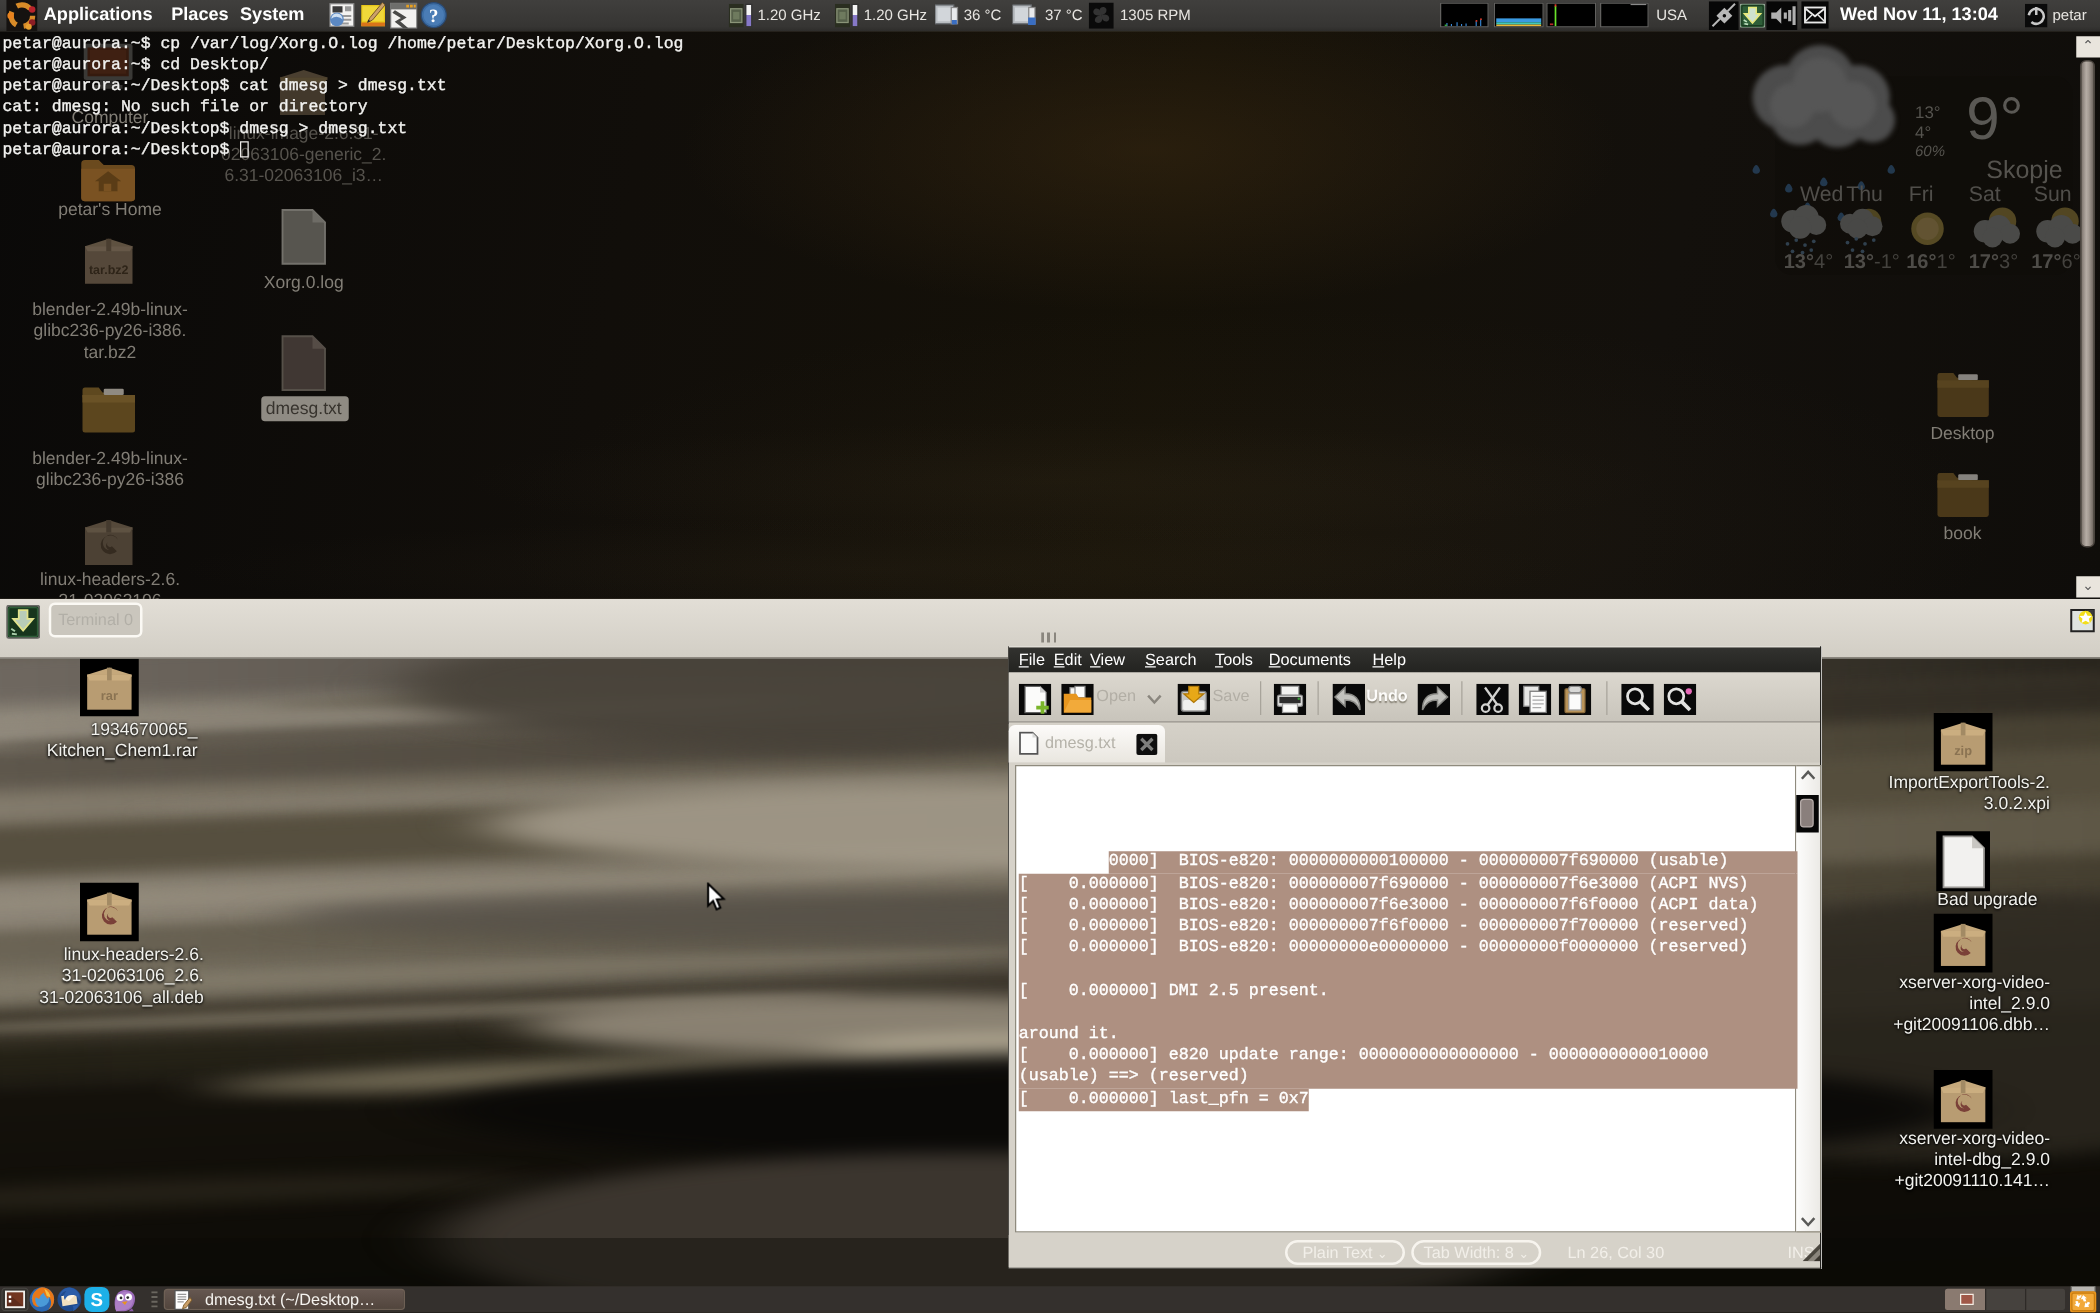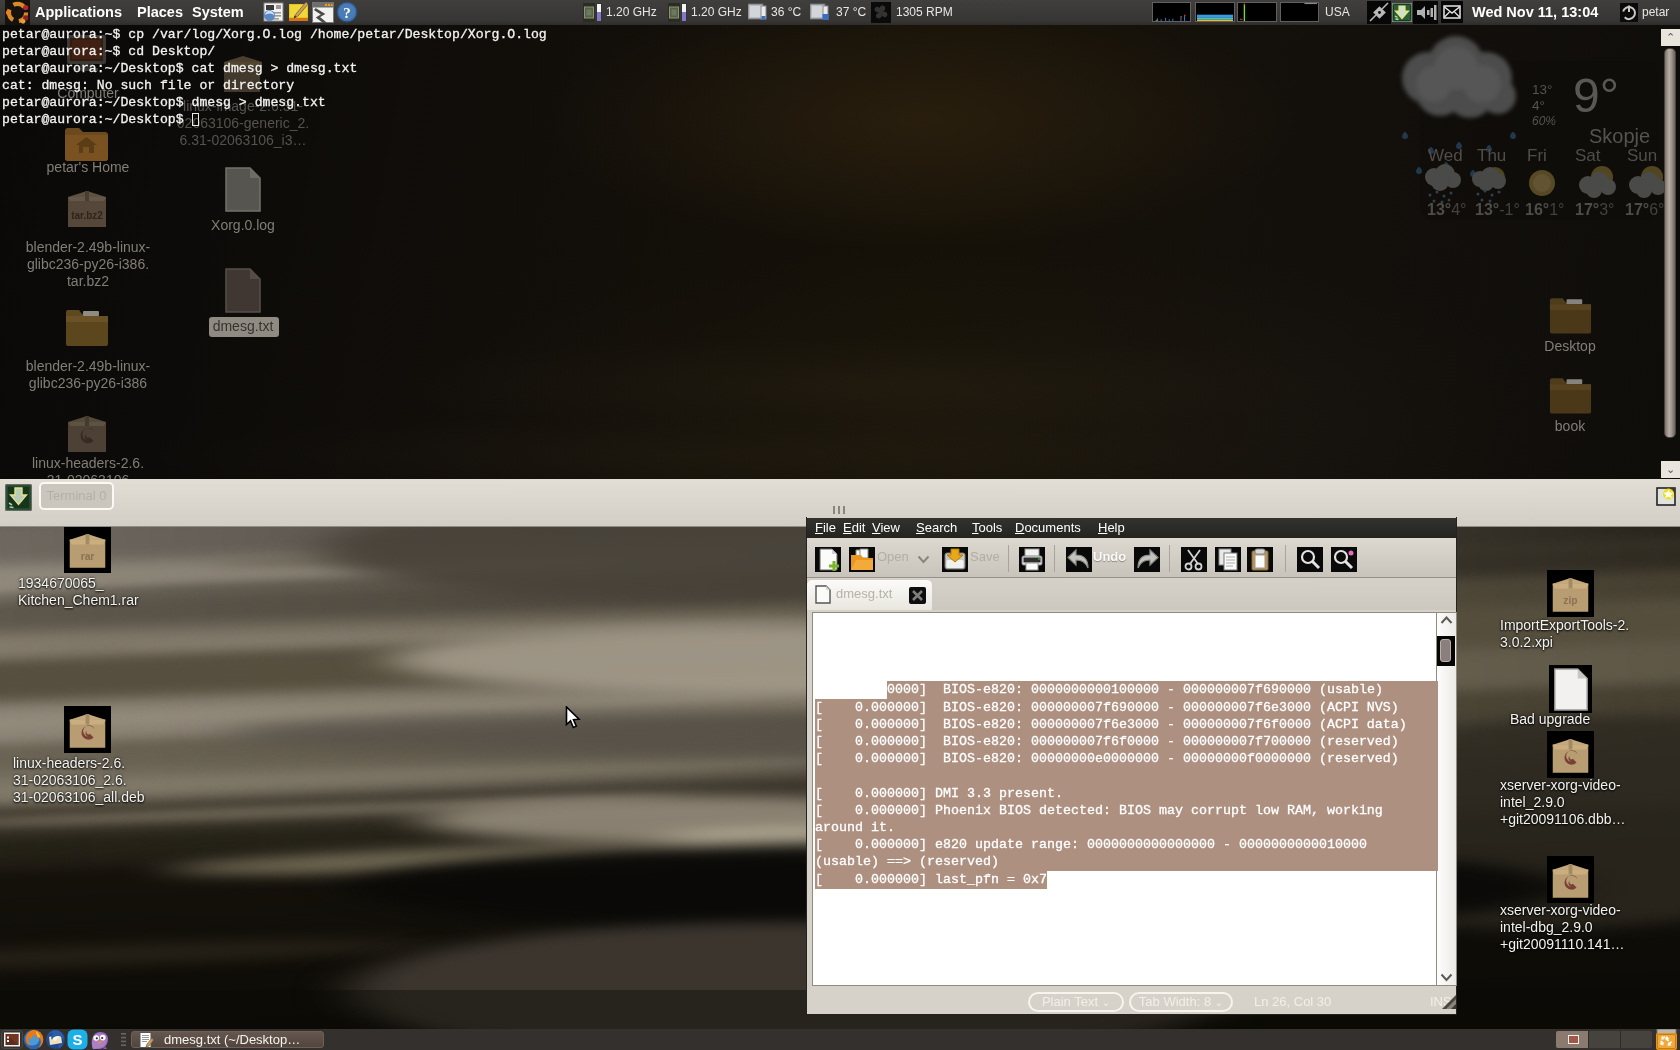--- a/index.html
+++ b/index.html
@@ -43,21 +43,21 @@
 #gtabs{position:absolute;left:0;top:62px;width:649px;height:31px;background:linear-gradient(#d5d1c8,#ccc8bf);}
 #gatab{position:absolute;left:0;top:1px;width:125px;height:30px;background:linear-gradient(#fcfbf9,#e9e6df);border-radius:5px 5px 0 0;}
 #gtxt{position:absolute;left:5px;top:95px;width:625px;height:374px;background:#fff;border:1px solid #8f8b7e;}
 #gsbar{position:absolute;left:630px;top:95px;width:20px;height:374px;background:linear-gradient(90deg,#fdfdfc,#eceae6);border:1px solid #8f8b7e;border-left:none;}
 #gstatus{position:absolute;left:0;top:471px;width:649px;height:26px;background:#d6d2c9;color:#f2efe9;font-size:13px;}
 .combo{position:absolute;top:4px;height:20px;border:2px solid #f7f4ee;border-radius:10px;line-height:16px;text-align:center;color:#f2efe9;}
 .selrow{position:absolute;background:#ae9081;height:18px;z-index:1;}
 .seltext{position:absolute;font-family:"Liberation Mono",monospace;font-size:13.33px;line-height:18px;color:#fff;white-space:pre;z-index:2;-webkit-text-stroke:0.3px #fff;}
 
 .ibox{position:absolute;background:#000;z-index:3;}
-.lab{position:absolute;font-size:14px;line-height:17px;color:#f2f2ee;text-align:left;white-space:pre;text-shadow:0 1px 2px rgba(0,0,0,0.95),0 0 3px rgba(0,0,0,0.8);z-index:3;}
+.lab{position:absolute;font-size:14px;line-height:17px;color:#f2f2ee;text-align:right;white-space:pre;text-shadow:0 1px 2px rgba(0,0,0,0.95),0 0 3px rgba(0,0,0,0.8);z-index:3;}
 </style></head>
 <body>
 
 <svg id="wall" class="abs" width="1680" height="1050" viewBox="0 0 1680 1050">
 <defs>
 <linearGradient id="b1" x1="0" y1="0" x2="1" y2="0">
         <stop offset="0" stop-color="#6f6860"></stop>
         <stop offset="0.103" stop-color="#6f6860"></stop>
         <stop offset="0.821" stop-color="#26221a"></stop>
         <stop offset="1" stop-color="#2e2a21"></stop>
@@ -277,21 +277,21 @@
         <path d="M116 110 q3 -8 6 0 a3 3 0 1 1 -6 0z"></path>
         <path d="M22 145 q3 -8 6 0 a3 3 0 1 1 -6 0z"></path>
         <path d="M49 140 q3 -8 6 0 a3 3 0 1 1 -6 0z"></path>
         <path d="M76 148 q3 -8 6 0 a3 3 0 1 1 -6 0z"></path>
       </g>
  </svg>
  <div class="abs" style="left:1532px;top:57px;color:#55534e;font-size:13.5px;line-height:15.5px;z-index:4">13°<br>4°<div style="font-style:italic;font-size:12px;margin-top:1px">60%</div></div>
  <div class="abs" style="left:1573px;top:47px;color:#5a5854;font-size:48px;line-height:48px;z-index:4">9°</div>
  <div class="abs" style="left:1589px;top:100px;color:#55534e;font-size:20px;z-index:4">Skopje</div>
  <div class="abs" style="left:1420px;top:121px;width:240px;color:#504e4a;font-size:17px;z-index:4">
-      <span style="position:absolute;left:8px">Wed</span>
+      <span style="position:absolute;left:20px">Wed</span>
       <span style="position:absolute;left:57px">Thu</span>
       <span style="position:absolute;left:107px">Fri</span>
       <span style="position:absolute;left:155px">Sat</span>
       <span style="position:absolute;left:207px">Sun</span>
     </div>
  <svg class="abs" style="left:1420px;top:138px;z-index:4" width="245" height="42" viewBox="0 0 245 42">
   <g fill="#4a4a48">
         <circle cx="14" cy="14" r="9"></circle>
         <circle cx="25" cy="11" r="10"></circle>
         <circle cx="33" cy="17" r="8"></circle>
@@ -784,22 +784,21 @@
  <div id="gtxt"></div>
 
  <div class="selrow" style="left:80px;top:164px;width:551px"></div>
  <div class="selrow" style="left:8px;top:182px;width:623px;height:172px"></div>
  <div class="selrow" style="left:8px;top:354px;width:232px"></div>
  <div class="seltext" style="left:80px;top:164px">0000]  BIOS-e820: 0000000000100000 - 000000007f690000 (usable)</div>
  <div class="seltext" style="left:8px;top:182px">[    0.000000]  BIOS-e820: 000000007f690000 - 000000007f6e3000 (ACPI NVS)</div>
  <div class="seltext" style="left:8px;top:199px">[    0.000000]  BIOS-e820: 000000007f6e3000 - 000000007f6f0000 (ACPI data)</div>
  <div class="seltext" style="left:8px;top:216px">[    0.000000]  BIOS-e820: 000000007f6f0000 - 000000007f700000 (reserved)</div>
  <div class="seltext" style="left:8px;top:233px">[    0.000000]  BIOS-e820: 00000000e0000000 - 00000000f0000000 (reserved)</div>
- <div class="seltext" style="left:8px;top:268px">[    0.000000] DMI 3.3 present.</div>
- <div class="seltext" style="left:8px;top:285px">[    0.000000] Phoenix BIOS detected: BIOS may corrupt low RAM, working</div>
+ <div class="seltext" style="left:8px;top:268px">[    0.000000] DMI 2.5 present.</div>
  <div class="seltext" style="left:8px;top:302px">around it.</div>
  <div class="seltext" style="left:8px;top:319px">[    0.000000] e820 update range: 0000000000000000 - 0000000000010000</div>
  <div class="seltext" style="left:8px;top:336px">(usable) ==&gt; (reserved)</div>
  <div class="seltext" style="left:8px;top:354px">[    0.000000] last_pfn = 0x7</div>
  <div id="gsbar">
   <svg class="abs" style="left:3px;top:3px" width="13" height="9" viewBox="0 0 13 9">
         <path d="M1.5 7 L6.5 1.5 L11.5 7" fill="none" stroke="#5a5a58" stroke-width="2"></path>
       </svg>
   <div class="abs" style="left:0px;top:23px;width:18px;height:30px;background:#060606">
    <div class="abs" style="left:3px;top:3px;width:11px;height:23px;background:#8a7f7c;border:1px solid #b8aeab;border-radius:3px"></div>

